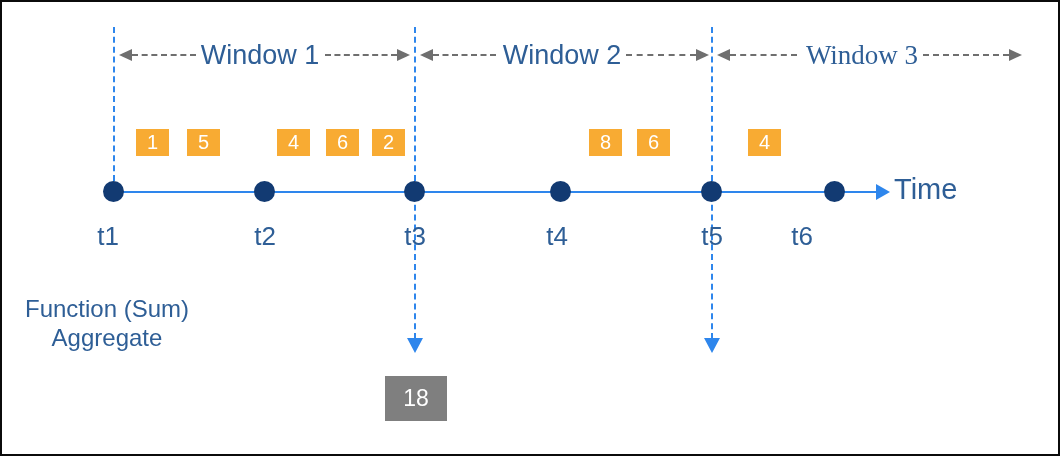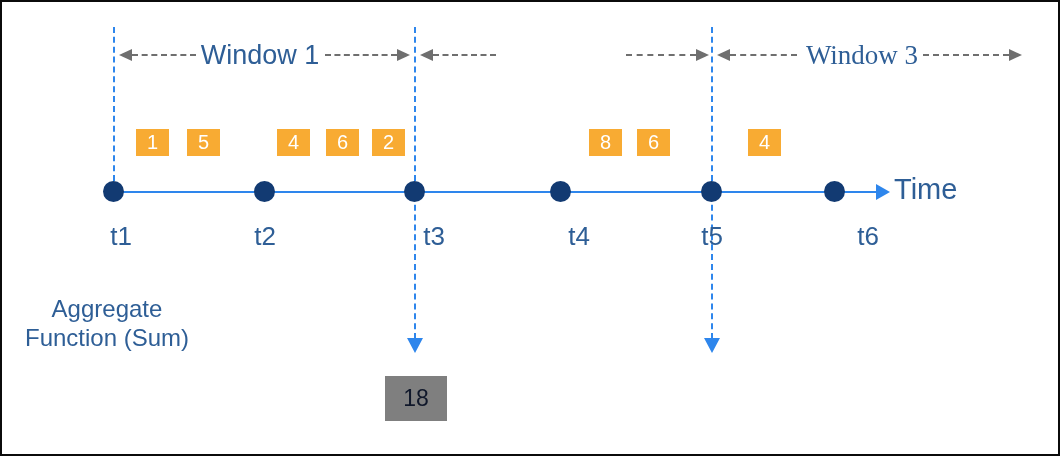--- a/index.html
+++ b/index.html
@@ -64,21 +64,21 @@
     position:absolute; top:336px; width:0; height:0;
     border-left:8px solid transparent; border-right:8px solid transparent;
     border-top:15px solid #2E86EC;
   }
   .side-label {
     position:absolute; left:10px; width:190px;
     text-align:center; font-size:24px; line-height:29px;
   }
   .output-box {
     position:absolute; top:374px; width:62px; height:45px;
-    background:#7F7F7F; color:#0f172a;
+    background:#7F7F7F; color:#ffffff;
     font-size:23px; font-weight:300; line-height:45px; text-align:center;
   }
 </style>
 </head>
 <body>
 
 <div class="canvas">
 
   <div class="vline" style="left:111px; top:25px; height:154px;"></div>
   <div class="vline" style="left:412px; top:25px; height:312px;"></div>
@@ -93,20 +93,21 @@
   <div class="wshaft" style="left:431px; top:52px; width:63px;"></div>
   <div class="wshaft" style="left:624px; top:52px; width:70px;"></div>
   <div class="ah-right" style="left:694px; top:47px;"></div>
 
   <div class="ah-left" style="left:715px; top:47px;"></div>
   <div class="wshaft" style="left:728px; top:52px; width:67px;"></div>
   <div class="wshaft" style="left:921px; top:52px; width:86px;"></div>
   <div class="ah-right" style="left:1007px; top:47px;"></div>
 
   <div class="window-label blue-text" style="left:183px;">Window 1</div>
+  <div class="window-label blue-text" style="left:485px;">Window 2</div>
   <div class="window-label blue-text" style="left:785px;font-family:Liberation Serif, serif;">Window 3</div>
 
   <div class="event-box" style="left:134px;">1</div>
   <div class="event-box" style="left:185px;">5</div>
   <div class="event-box" style="left:275px;">4</div>
   <div class="event-box" style="left:324px;">6</div>
   <div class="event-box" style="left:370px;">2</div>
   <div class="event-box" style="left:587px;">8</div>
   <div class="event-box" style="left:635px;">6</div>
   <div class="event-box" style="left:746px;">4</div>
@@ -115,30 +116,30 @@
   <div class="timeline-arrowhead"></div>
   <div class="time-label blue-text">Time</div>
 
   <div class="dot" style="left:101px;"></div>
   <div class="dot" style="left:252px;"></div>
   <div class="dot" style="left:402px;"></div>
   <div class="dot" style="left:548px;"></div>
   <div class="dot" style="left:699px;"></div>
   <div class="dot" style="left:822px;"></div>
 
-  <div class="tick-label blue-text" style="left:89px;text-align:center;">t1</div>
+  <div class="tick-label blue-text" style="left:76px;text-align:center;">t1</div>
   <div class="tick-label blue-text" style="left:233px;">t2</div>
-  <div class="tick-label blue-text" style="left:402px;">t3</div>
-  <div class="tick-label blue-text" style="left:547px;">t4</div>
+  <div class="tick-label blue-text" style="left:383px;">t3</div>
+  <div class="tick-label blue-text" style="left:525px;">t4</div>
   <div class="tick-label blue-text" style="left:680px;">t5</div>
-  <div class="tick-label blue-text" style="left:836px;">t6</div>
+  <div class="tick-label blue-text" style="left:770px;">t6</div>
 
   <div class="down-arrowhead" style="left:405px;"></div>
   <div class="down-arrowhead" style="left:702px;"></div>
 
   <div class="side-label blue-text" style="top:292px;">
+    <div>Function (Sum)</div>
     <div>Aggregate</div>
-    <div>Function (Sum)</div>
   </div>
 
   <div class="output-box" style="left:383px;">18</div>
 
 </div>
 
 </body></html>

